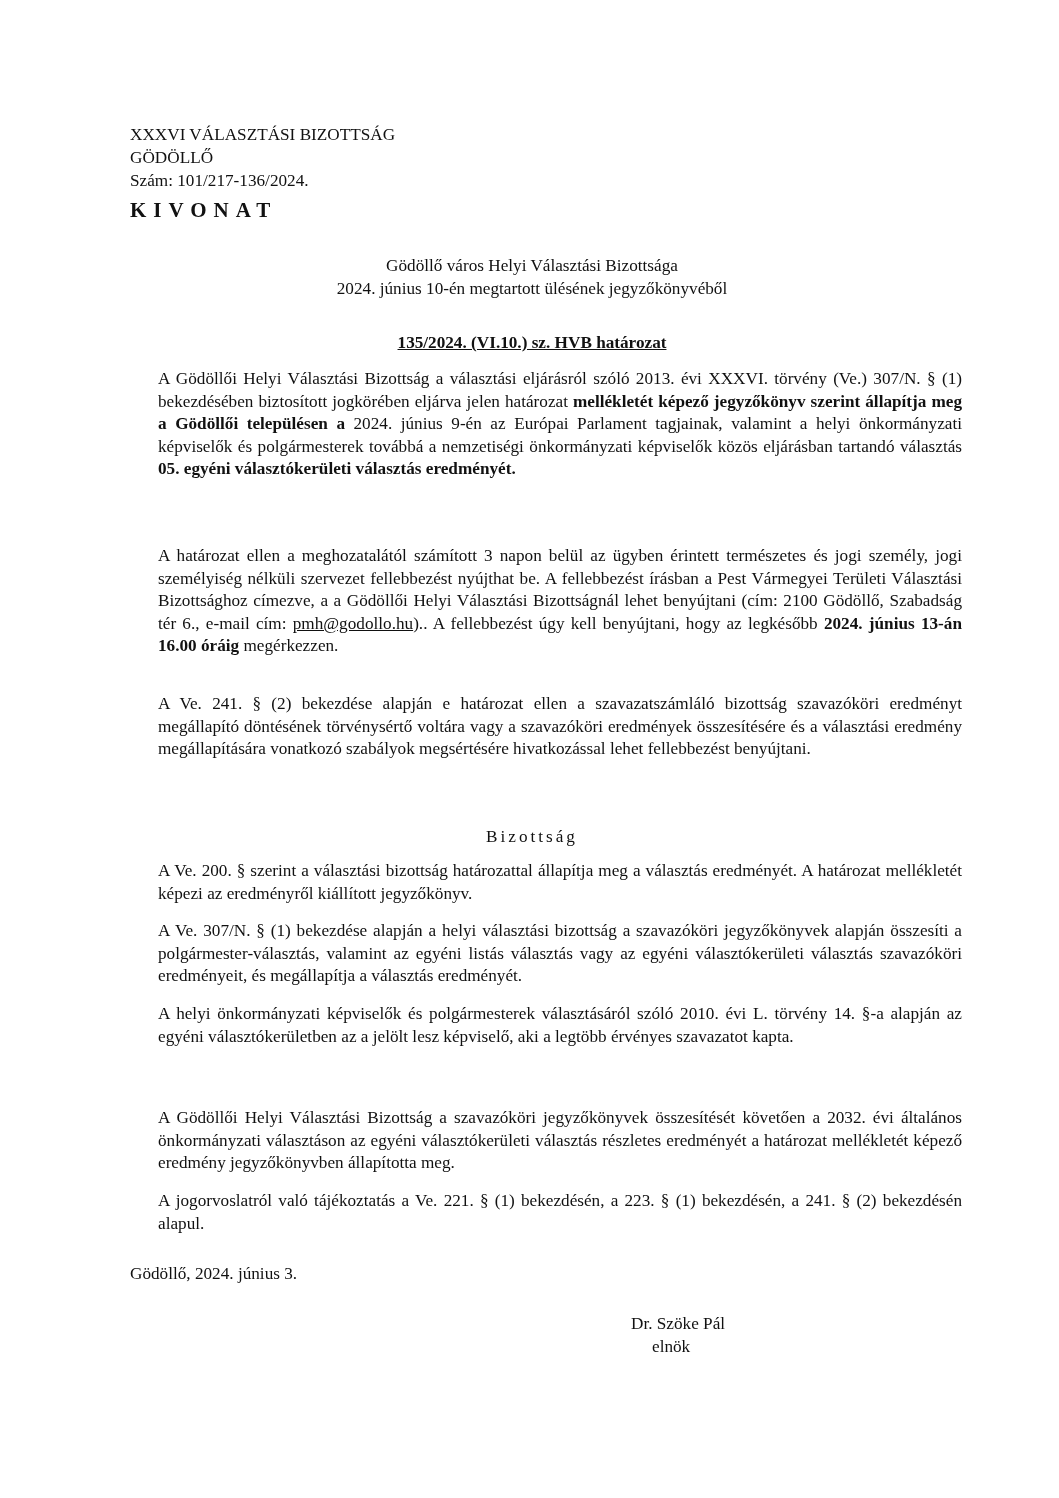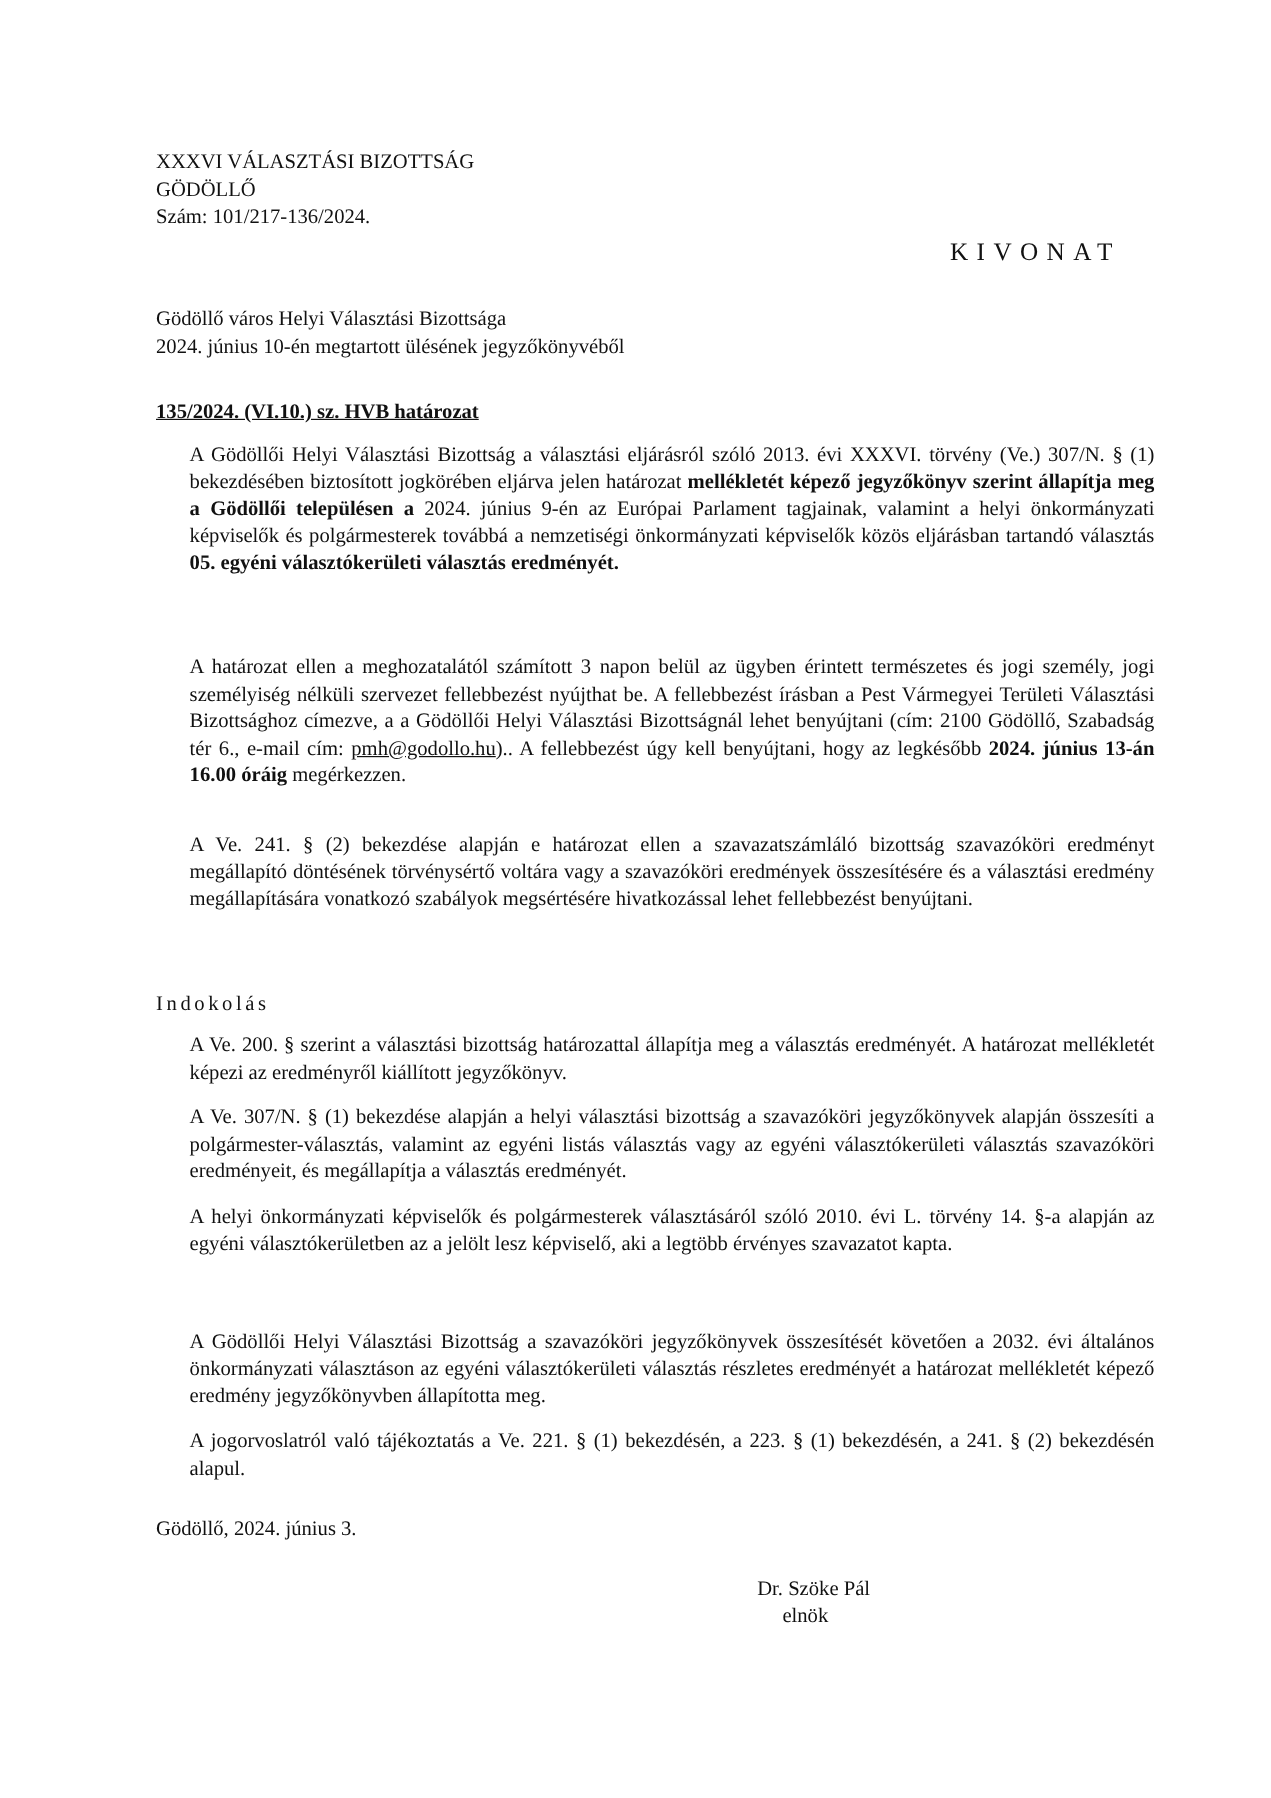--- a/index.html
+++ b/index.html
@@ -1,23 +1,23 @@
 <!DOCTYPE html>
 <html><head>
 <meta charset="utf-8">
 <style>
   html, body { margin:0; padding:0; background:#ffffff; }
   body { width:1059px; height:1498px; position:relative; overflow:hidden;
          font-family:"Liberation Serif", serif; color:#111; font-size:17.2px; }
   .page { position:absolute; left:130px; top:0; width:804px; }
   .line { position:absolute; white-space:nowrap; line-height:21px; }
   .header { left:0; }
-  .title { position:absolute; top:198px; left:0; width:804px; text-align:right;
-           font-weight:normal; font-size:21px; letter-spacing:7px; }
-  .center { position:absolute; left:0; width:804px; white-space:nowrap; line-height:21px;}
+  .title { position:absolute; top:198px; left:0; width:804px; text-align:left;
+           font-weight:bold; font-size:21px; letter-spacing:7px; }
+  .center { position:absolute; left:0; width:804px; text-align:center; white-space:nowrap; line-height:21px;}
   .resnum { font-weight:bold; text-decoration:underline; }
   .para { position:absolute; left:0; width:804px; text-align:justify; line-height:22.6px;margin-left:28px; }
   .para b { font-weight:bold; }
   .spaced { letter-spacing:3px; }
   a.mail { color:#111; text-decoration:underline;font-family:Liberation Serif, serif; }
   .sig { position:absolute; white-space:nowrap; line-height:22px; }
 </style>
 </head>
 <body>
 
@@ -39,21 +39,21 @@
   <div class="para" style="top:368px">
     <span>A Gödöllői Helyi Választási Bizottság a választási eljárásról szóló 2013. évi XXXVI. törvény (Ve.) 307/N. § (1) bekezdésében biztosított jogkörében eljárva jelen határozat </span><b>mellékletét képező jegyzőkönyv szerint állapítja meg a Gödöllői településen a</b><span> 2024. június 9-én az Európai Parlament tagjainak, valamint a helyi önkormányzati képviselők és polgármesterek továbbá a nemzetiségi önkormányzati képviselők közös eljárásban tartandó választás </span><b>05. egyéni választókerületi választás eredményét.</b>
   </div>
 
   <div class="para" style="top:545px">
     <span>A határozat ellen a meghozatalától számított 3 napon belül az ügyben érintett természetes és jogi személy, jogi személyiség nélküli szervezet fellebbezést nyújthat be. A fellebbezést írásban a Pest Vármegyei Területi Választási Bizottsághoz címezve, a a Gödöllői Helyi Választási Bizottságnál lehet benyújtani (cím: 2100 Gödöllő, Szabadság tér 6., e-mail cím: </span><a class="mail">pmh@godollo.hu</a><span>).. A fellebbezést úgy kell benyújtani, hogy az legkésőbb </span><b>2024. június 13-án 16.00 óráig</b><span> megérkezzen.</span>
   </div>
 
   <div class="para" style="top:693px">A Ve. 241. § (2) bekezdése alapján e határozat ellen a szavazatszámláló bizottság szavazóköri eredményt megállapító döntésének törvénysértő voltára vagy a szavazóköri eredmények összesítésére és a választási eredmény megállapítására vonatkozó szabályok megsértésére hivatkozással lehet fellebbezést benyújtani.</div>
 
-  <div class="center spaced" style="top:826px">Indokolás</div>
+  <div class="center spaced" style="top:826px">Bizottság</div>
 
   <div class="para" style="top:860px">A Ve. 200. § szerint a választási bizottság határozattal állapítja meg a választás eredményét. A határozat mellékletét képezi az eredményről kiállított jegyzőkönyv.</div>
   <div class="para" style="top:920px">A Ve. 307/N. § (1) bekezdése alapján a helyi választási bizottság a szavazóköri jegyzőkönyvek alapján összesíti a polgármester-választás, valamint az egyéni listás választás vagy az egyéni választókerületi választás szavazóköri eredményeit, és megállapítja a választás eredményét.</div>
   <div class="para" style="top:1003px">A helyi önkormányzati képviselők és polgármesterek választásáról szóló 2010. évi L. törvény 14. §-a alapján az egyéni választókerületben az a jelölt lesz képviselő, aki a legtöbb érvényes szavazatot kapta.</div>
   <div class="para" style="top:1107px">A Gödöllői Helyi Választási Bizottság a szavazóköri jegyzőkönyvek összesítését követően a 2032. évi általános önkormányzati választáson az egyéni választókerületi választás részletes eredményét a határozat mellékletét képező eredmény jegyzőkönyvben állapította meg.</div>
   <div class="para" style="top:1190px">A jogorvoslatról való tájékoztatás a Ve. 221. § (1) bekezdésén, a 223. § (1) bekezdésén, a 241. § (2) bekezdésén alapul.</div>
 
   <div class="line" style="top:1263px">Gödöllő, 2024. június 3.</div>
 
   <div class="sig" style="top:1313px; left:501px">Dr. Szöke Pál</div>

